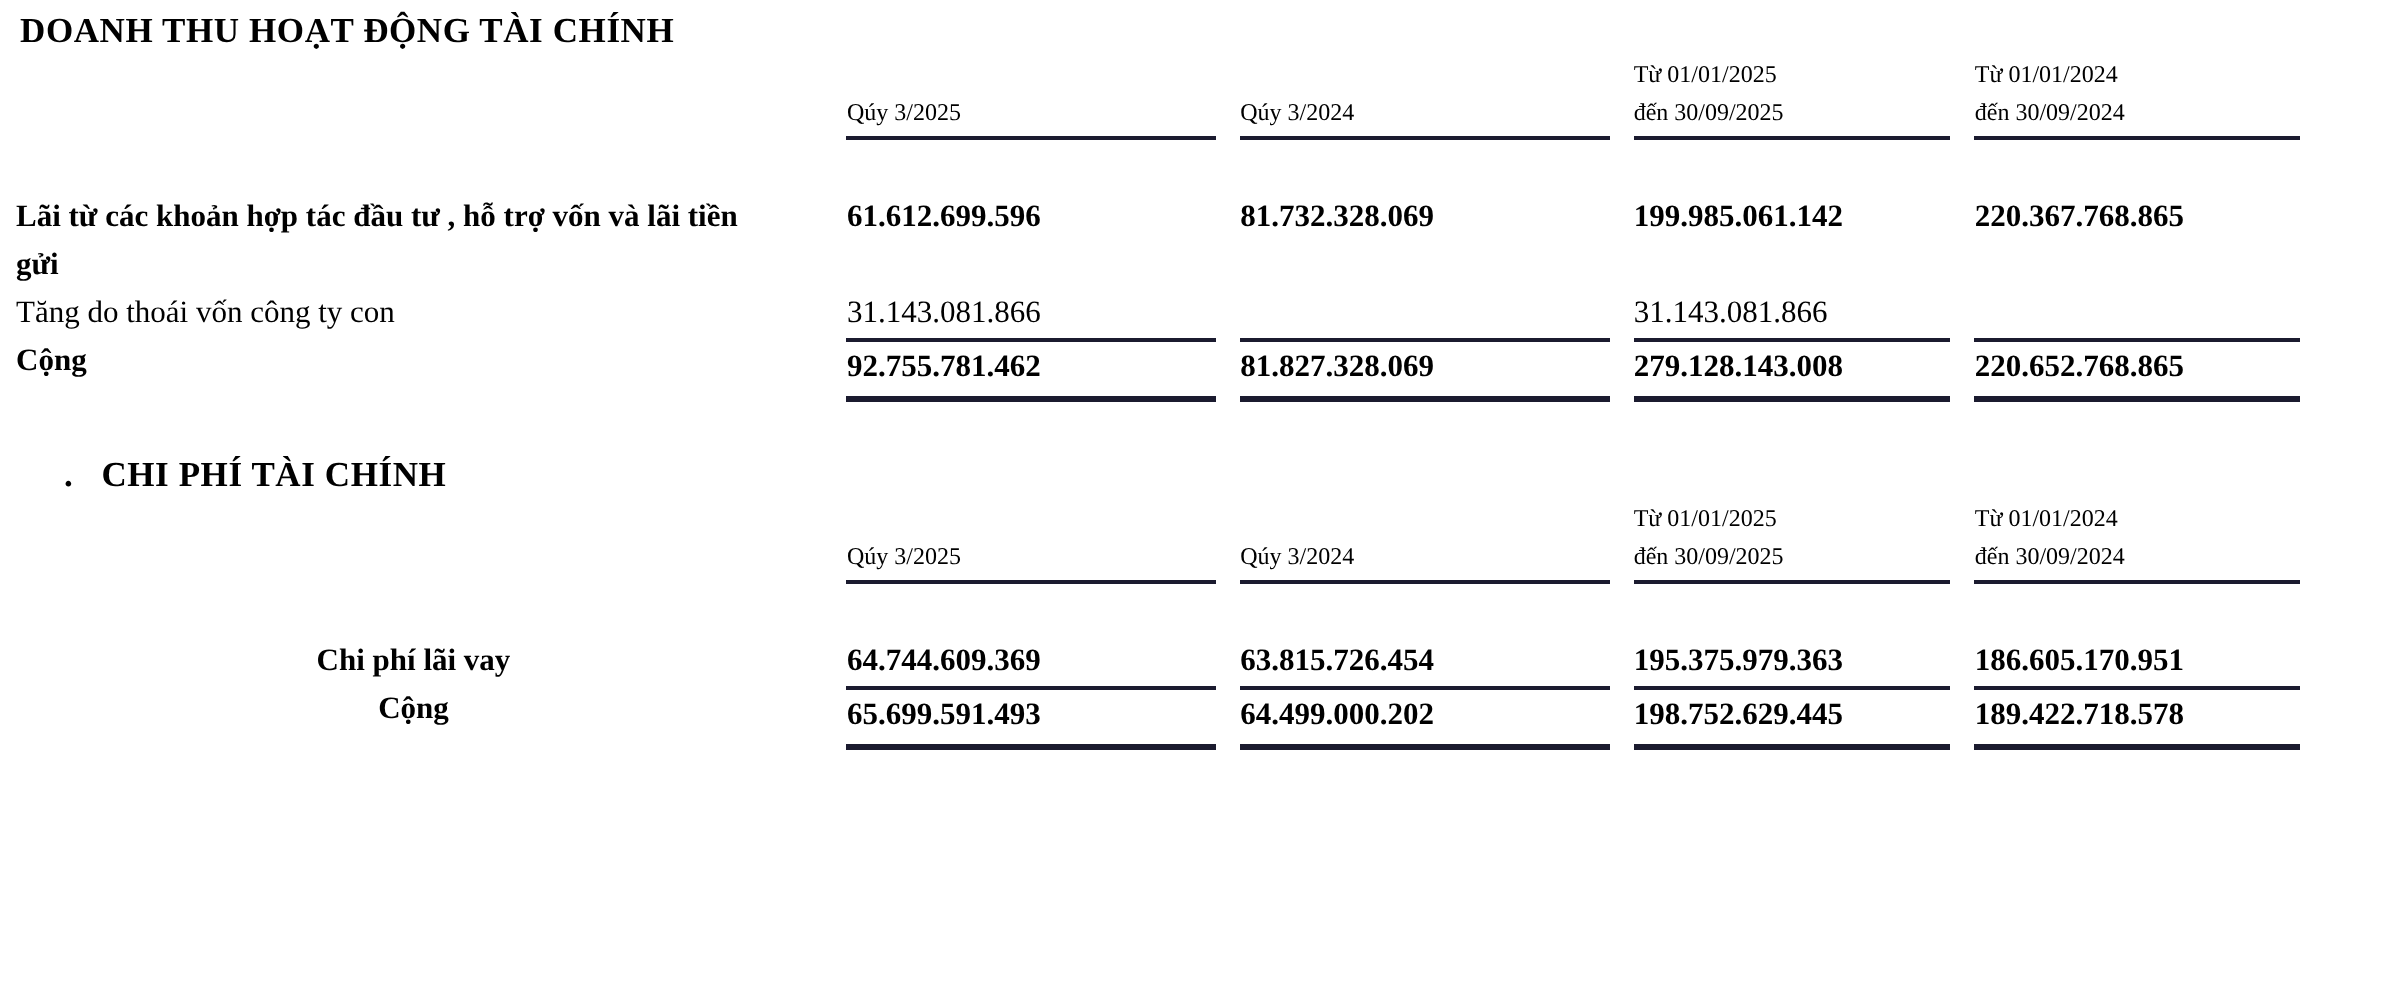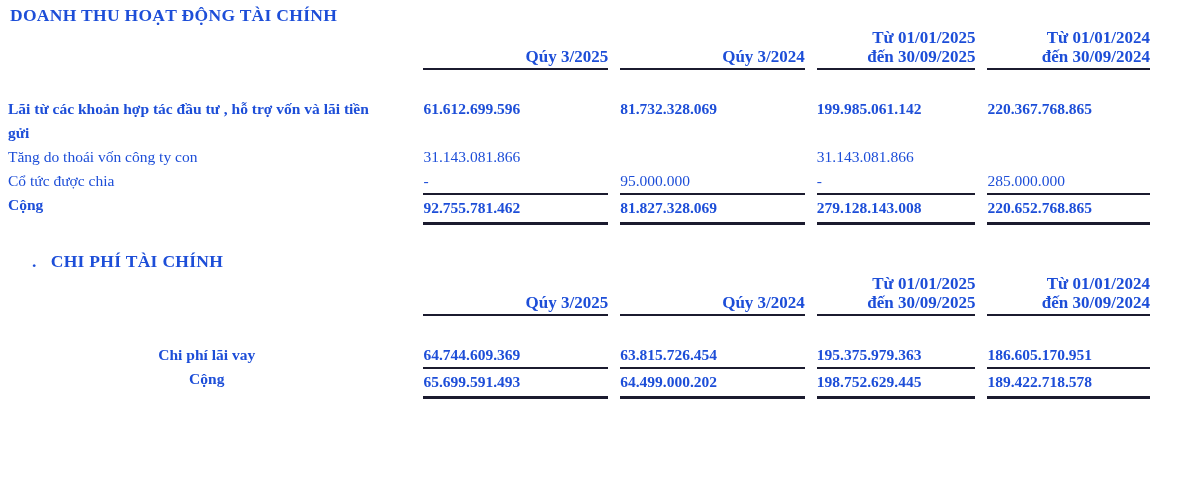--- a/index.html
+++ b/index.html
@@ -2,21 +2,21 @@
 <html><head>
 <meta charset="utf-8">
 <style>
   * { margin: 0; padding: 0; box-sizing: border-box; }
   html, body { background: #ffffff; }
   .page {
     position: relative;
     width: 1200px;
     height: 500px;
     background: #ffffff;
-    color: #1d4ed8;
+    color: #000000;
     font-family: "Liberation Serif", "DejaVu Serif", serif;
     overflow: hidden;
     padding-top: 5px;
   }
   .sec-title {
     font-size: 17.5px;
     font-weight: bold;
     letter-spacing: 0.3px;
     height: 23px;
     margin-left: 10px;
@@ -36,24 +36,24 @@
   col.c-n2 { width: 184px; }
   col.c-n3 { width: 158px; }
   col.c-n4 { width: 162px; }
   th.num-h {
     vertical-align: bottom;
     border-bottom: 2.5px solid #1b1b2f;
     padding: 0 0 2px 0;
     font-weight: bold;
   }
   th .hline {
-    font-size: 17px;
+    font-size: 12px;
     line-height: 19px;
-    text-align: right;
-    font-weight: bold;
+    text-align: left;
+    font-weight: normal;
   }
   td {
     vertical-align: top;
     font-size: 15.5px;
     line-height: 24px;
   }
   td.lbl { text-align: left; padding-right: 20px; }
   td.num { text-align: left; }
   tr.gap-row td { padding-top: 27px; font-weight: bold; }
   tr.total td.lbl { font-weight: bold; }
@@ -110,27 +110,20 @@
         <td class="num">199.985.061.142</td>
         <td class="num">220.367.768.865</td>
       </tr>
       <tr>
         <td class="lbl">Tăng do thoái vốn công ty con</td>
         <td class="num">31.143.081.866</td>
         <td class="num"></td>
         <td class="num">31.143.081.866</td>
         <td class="num"></td>
       </tr>
-      <tr>
-        <td class="lbl">Cổ tức được chia</td>
-        <td class="num">-</td>
-        <td class="num">95.000.000</td>
-        <td class="num">-</td>
-        <td class="num">285.000.000</td>
-      </tr>
       <tr class="total">
         <td class="lbl">Cộng</td>
         <td class="num">92.755.781.462</td>
         <td class="num">81.827.328.069</td>
         <td class="num">279.128.143.008</td>
         <td class="num">220.652.768.865</td>
       </tr>
     </tbody>
   </table>
 

